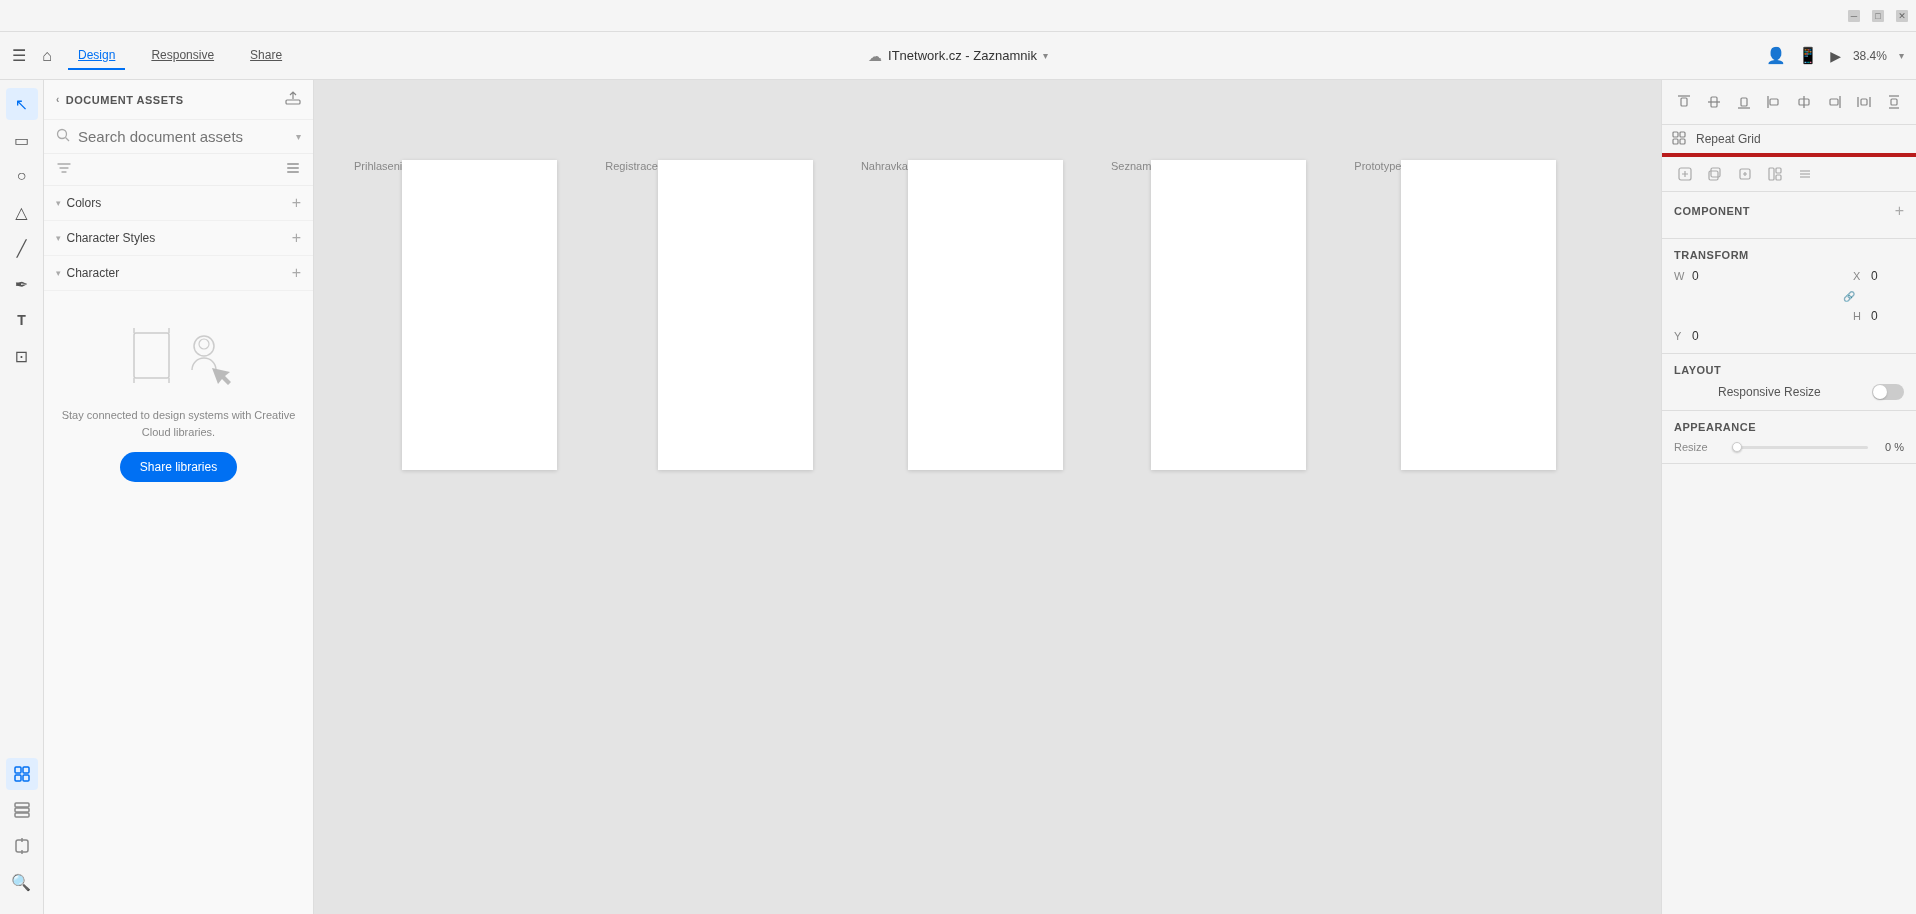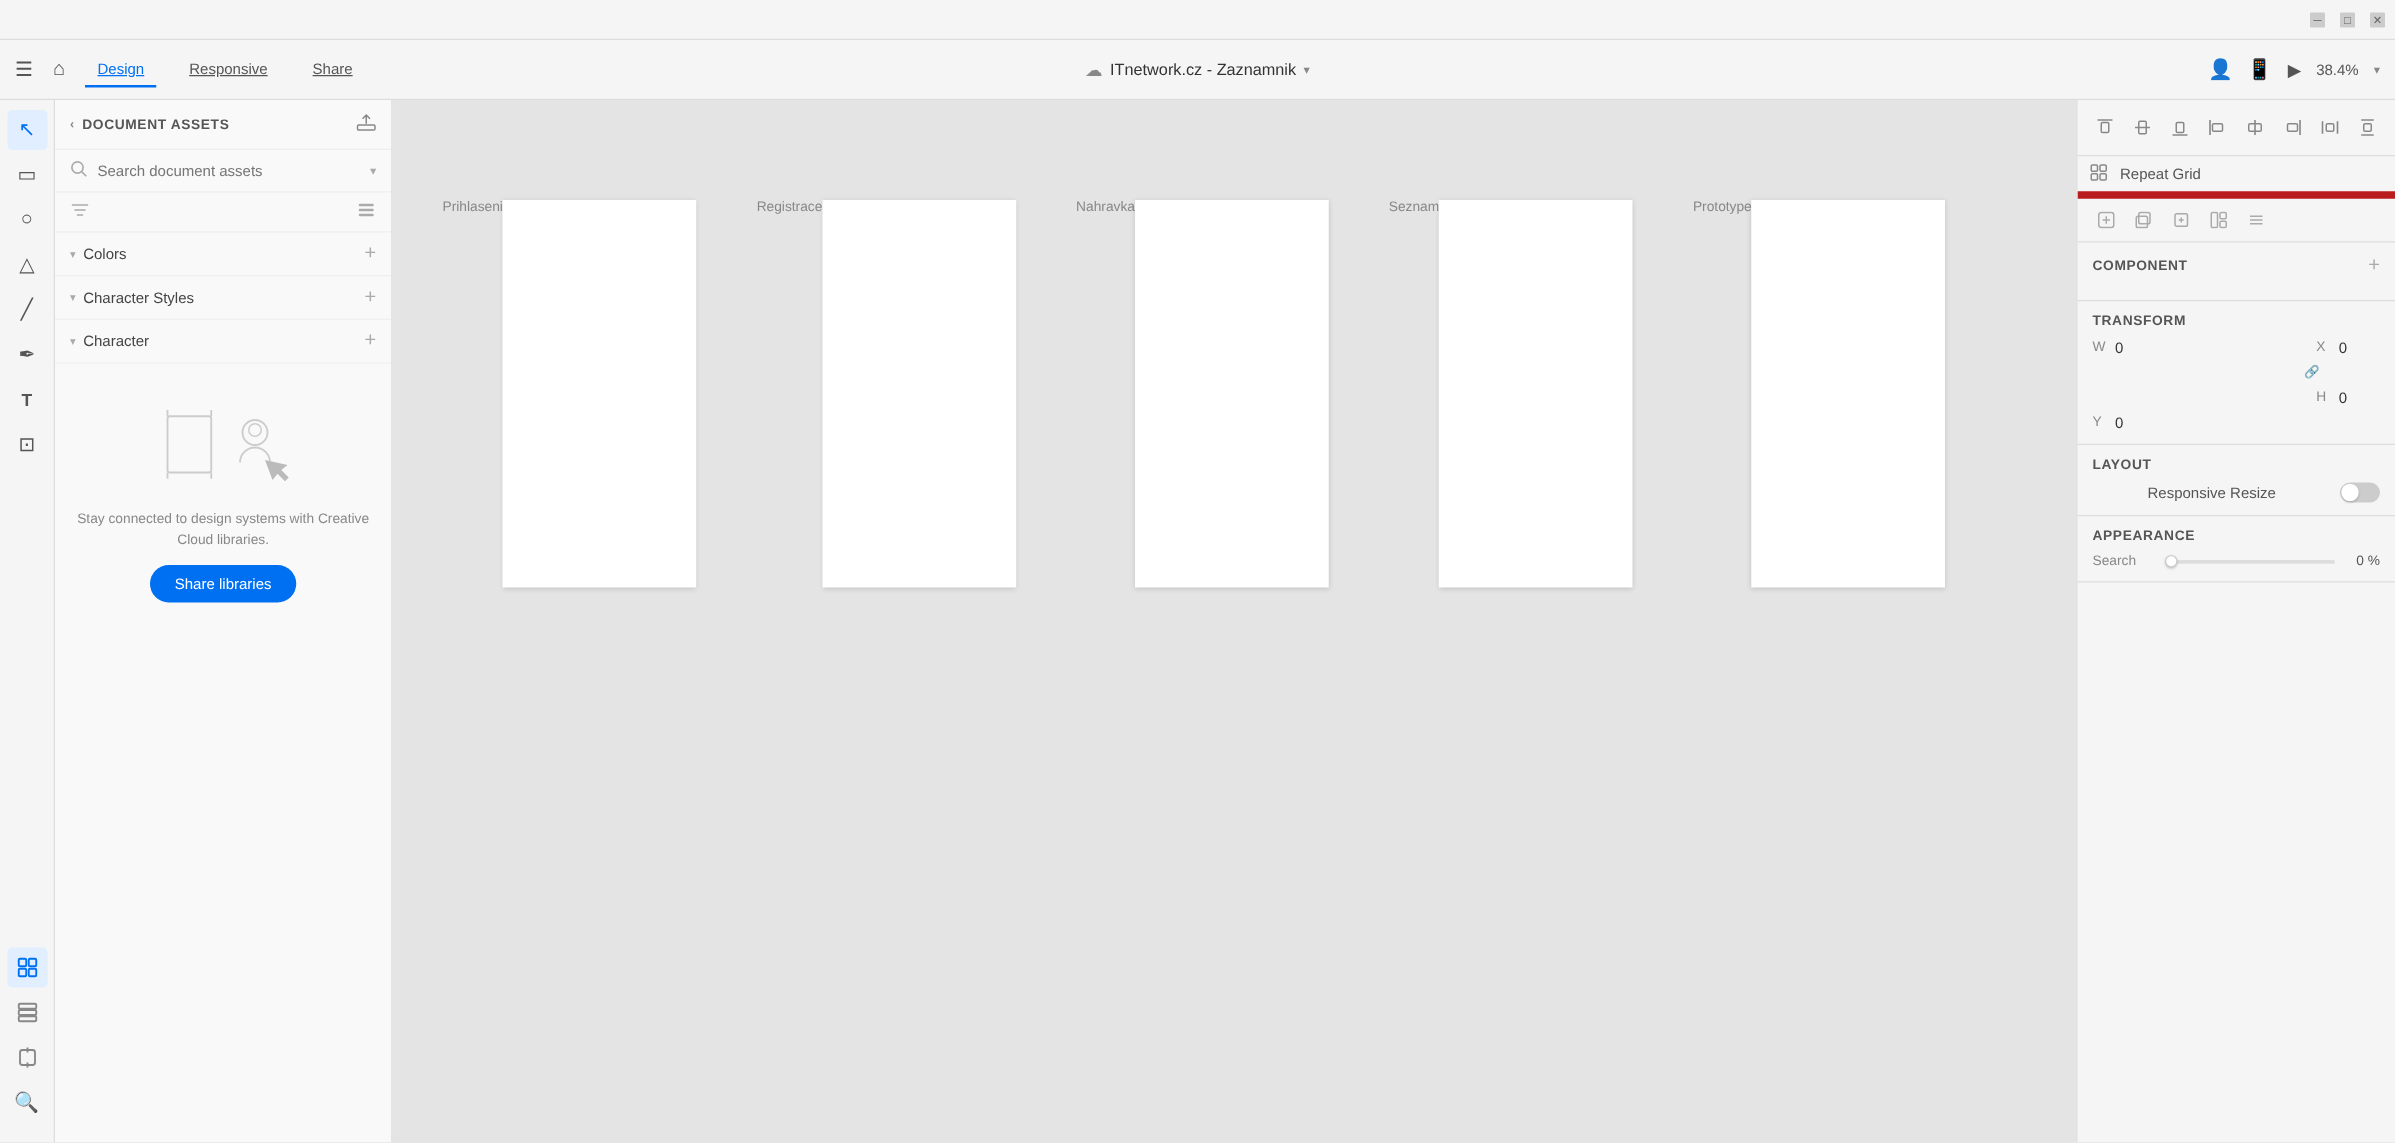--- a/index.html
+++ b/index.html
@@ -112,21 +112,21 @@
       align-items: center;
       gap: 8px;
       padding: 8px 12px;
       border-bottom: 1px solid #eee;
     }
     .search-icon { font-size: 13px; color: #aaa; }
     .search-input {
       flex: 1;
       border: none;
       background: transparent;
-      font-size: 12px;
+      font-size: 15px;
       color: #333;
       outline: none;
     }
     .search-dropdown { font-size: 10px; color: #aaa; cursor: pointer; }
 
     .assets-toolbar {
       display: flex;
       align-items: center;
       justify-content: space-between;
       padding: 6px 12px;
@@ -238,21 +238,21 @@
       cursor: pointer;
       border-radius: 3px;
     }
 
     
     .repeat-grid-bar {
       display: flex;
       align-items: center;
       padding: 6px 10px;
       gap: 8px;
-      border-bottom: 6px solid #b91c1c;
+      border-bottom: 4px solid #b91c1c;
     }
 
     
     .component-icons {
       display: flex;
       align-items: center;
       padding: 4px 10px;
       gap: 4px;
       border-bottom: 1px solid #ddd;
     }
@@ -689,21 +689,21 @@
           <div class="toggle-knob"></div>
         </div>
       </div>
     </div>
 
     <div class="right-section">
       <div class="right-section-header">
         <span class="right-section-title">APPEARANCE</span>
       </div>
       <div class="opacity-row">
-        <span class="opacity-label">Search</span>
+        <span class="opacity-label">Resize</span>
         <div class="opacity-slider">
           <div class="opacity-knob"></div>
         </div>
         <span class="opacity-value">0 %</span>
       </div>
     </div>
 
   </div>
 
 </div>

